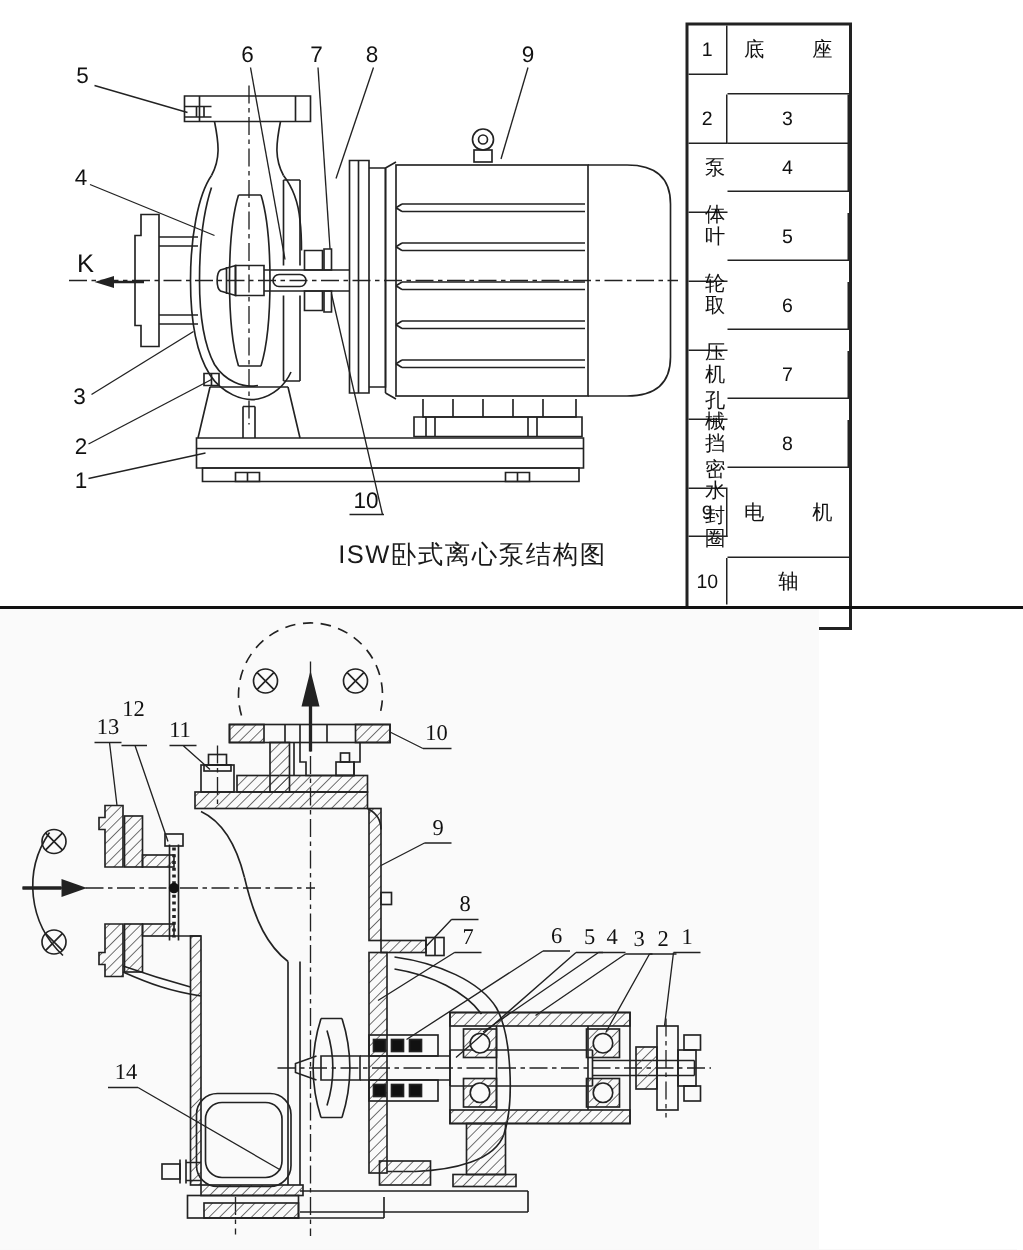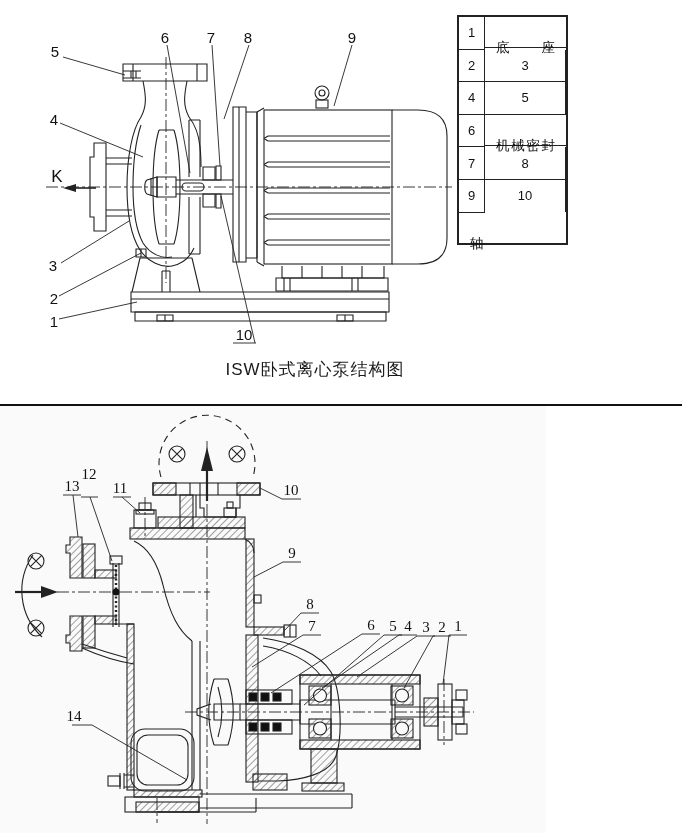--- a/index.html
+++ b/index.html
@@ -11,23 +11,23 @@
   svg{position:absolute;left:0;top:0;}
   .callout{position:absolute;transform:translate(-50%,-50%);font-size:15px;color:#111;
            white-space:nowrap;line-height:1;}
   .callout.sans{font-family:"Liberation Sans",sans-serif;}
   .callout.serif{font-family:"Liberation Serif",serif;}
   
   .parts-table{position:absolute;left:457px;top:15px;width:107px;border:2px solid #222;
                display:grid;grid-template-columns:26px 1fr;background:#fff;}
   .pt-num{border-bottom:1.5px solid #222;border-right:1.5px solid #222;height:31.6px;
           display:flex;align-items:center;justify-content:center;font-size:13px;color:#111;}
-  .pt-label{border-bottom:1.5px solid #222;height:19px;font-size:13.5px;color:#111;
+  .pt-label{border-bottom:1.5px solid #222;height:46px;font-size:13.5px;color:#111;
             display:block;line-height:31.6px;text-align:justify;text-align-last:justify;
-            padding:15px 11px;box-sizing:border-box;}
+            padding:0 11px;box-sizing:border-box;}
   .pt-num.last,.pt-label.last{border-bottom:none;}
   .pt-label.last{text-align-last:center;}
   
   .caption{position:absolute;left:150px;top:358px;width:330px;text-align:center;
            font-size:17px;color:#1a1a1a;letter-spacing:1px;}
 </style>
 </head>
 <body>
 
 <div class="page">
@@ -136,27 +136,32 @@
     <span class="callout sans" style="left:211px;top:37px">7</span>
     <span class="callout sans" style="left:248px;top:37px">8</span>
     <span class="callout sans" style="left:352px;top:37px">9</span>
     <span class="callout sans" style="left:244px;top:334px">10</span>
 
     <div class="parts-table">
       <div class="pt-num">1</div>
       <div class="pt-label">底座</div>
       <div class="pt-num">2</div>
       <div class="pt-num">3</div>
+      <div class="pt-label">泵体</div>
       <div class="pt-num">4</div>
+      <div class="pt-label">叶轮</div>
       <div class="pt-num">5</div>
+      <div class="pt-label">取压孔</div>
       <div class="pt-num">6</div>
       <div class="pt-label">机械密封</div>
       <div class="pt-num">7</div>
+      <div class="pt-label">挡水圈</div>
       <div class="pt-num">8</div>
       <div class="pt-num">9</div>
+      <div class="pt-label">电机</div>
       <div class="pt-num last">10</div>
       <div class="pt-label last">轴</div>
     </div>
 
     <div class="caption">ISW卧式离心泵结构图</div>
   </div>
 
   <div class="divider"></div>
 
   <div class="bottom-section">
@@ -343,17 +348,17 @@
     <span class="callout serif" style="left:291px;top:84px">10</span>
     <span class="callout serif" style="left:292px;top:147px">9</span>
     <span class="callout serif" style="left:310px;top:198px">8</span>
     <span class="callout serif" style="left:312px;top:220px">7</span>
     <span class="callout serif" style="left:371px;top:219px">6</span>
     <span class="callout serif" style="left:393px;top:220px">5</span>
     <span class="callout serif" style="left:408px;top:220px">4</span>
     <span class="callout serif" style="left:426px;top:221px">3</span>
     <span class="callout serif" style="left:442px;top:221px">2</span>
     <span class="callout serif" style="left:458px;top:220px">1</span>
-    <span class="callout serif" style="left:74px;top:310px">14</span>
+    <span class="callout serif" style="left:84px;top:310px">14</span>
 
   </div>
 
 </div>
 
 </body></html>

